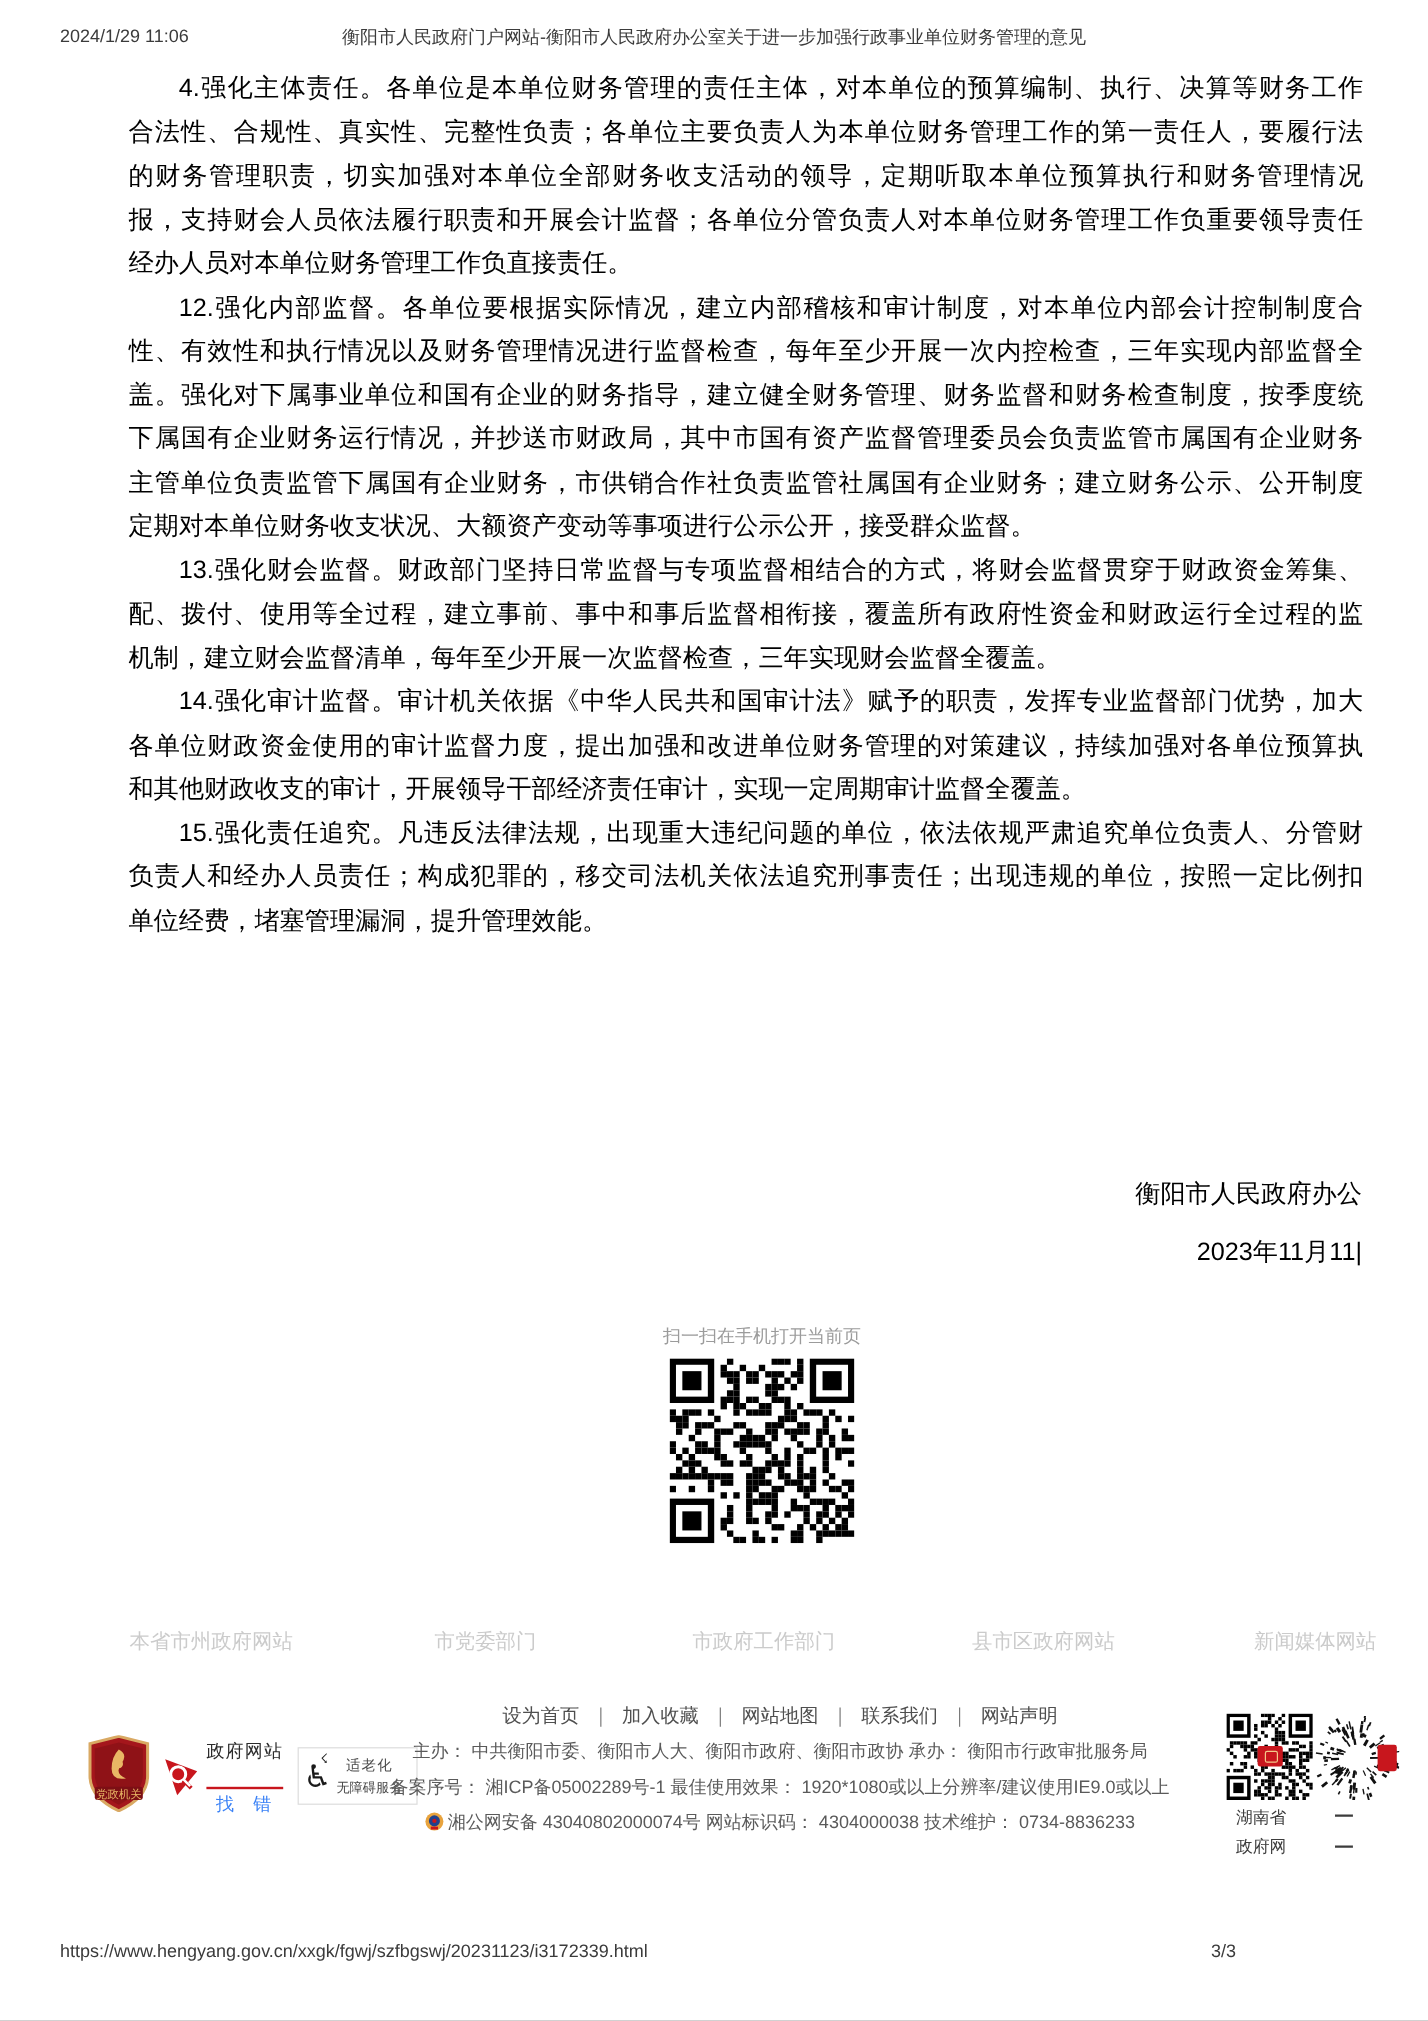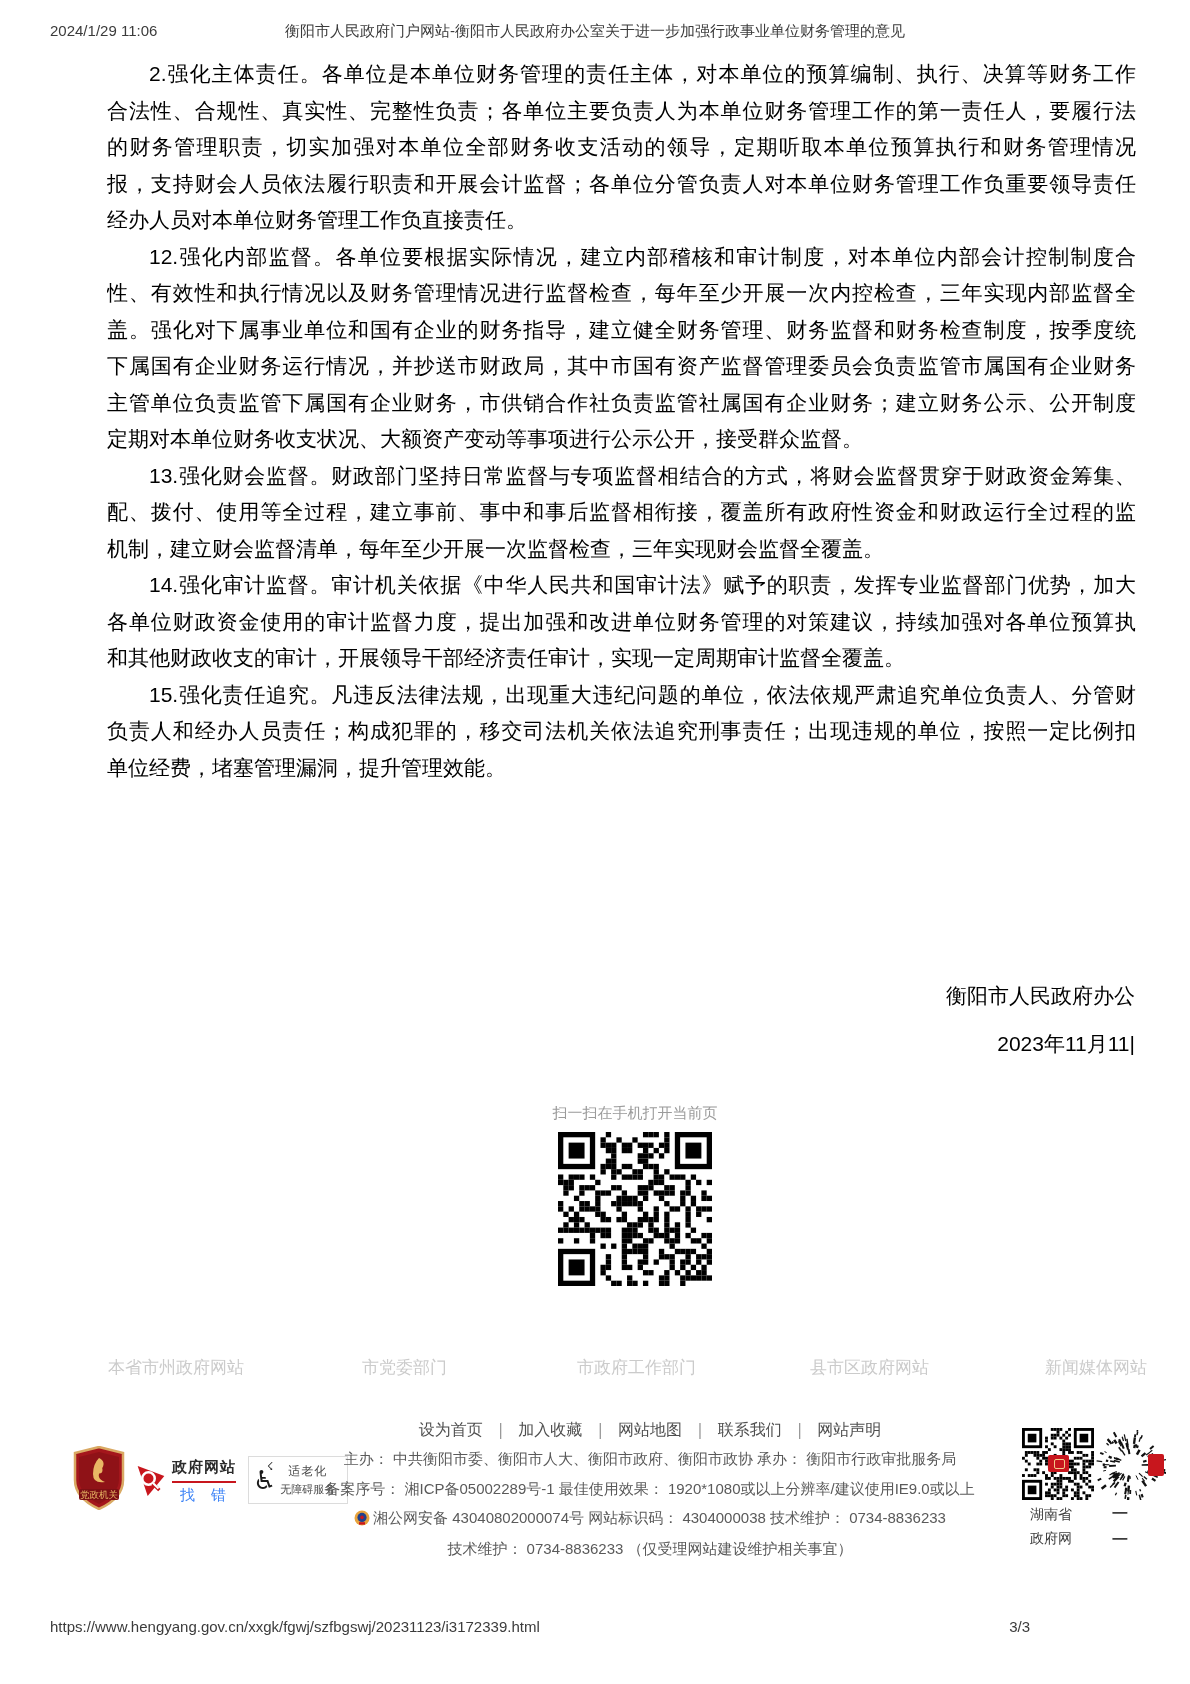--- a/index.html
+++ b/index.html
@@ -30,21 +30,21 @@
   #signature .sig-line{margin-bottom:12px;white-space:nowrap;}
   
   #qr-caption{position:absolute;left:450px;top:1104px;width:370px;text-align:center;font-size:15px;color:#9b9b9b;}
   #qr-main{position:absolute;left:558px;top:1132px;width:154px;height:154px;}
   
   .site-col{position:absolute;top:1356px;font-size:17px;color:#cbcbcb;white-space:nowrap;cursor:pointer;}
   
   #badge-party{position:absolute;left:71px;top:1446px;width:56px;height:64px;}
   #badge-finderror{position:absolute;left:136px;top:1458px;width:100px;height:46px;display:flex;align-items:center;}
   #fe-text{margin-left:6px;text-align:center;}
-  #fe-top{font-size:15px;color:#2b2b2b;letter-spacing:1px;border-bottom:2px solid #c8161d;padding-bottom:4px;white-space:nowrap;font-weight:bold;}
+  #fe-top{font-size:15px;color:#2b2b2b;letter-spacing:1px;border-bottom:2px solid #c8161d;padding-bottom:20px;white-space:nowrap;}
   #fe-bottom{font-size:15px;color:#3b82f6;letter-spacing:6px;margin-top:3px;white-space:nowrap;text-indent:4px;}
   #badge-access{position:absolute;left:248px;top:1456px;width:100px;height:48px;border:1px solid #dcdcdc;display:flex;align-items:center;padding:2px 4px;background:#fff;}
   #access-icon{font-size:26px;color:#1a1a1a;line-height:1;position:relative;}
   #access-wifi{position:absolute;left:14px;top:-6px;font-size:11px;color:#1a1a1a;transform:rotate(0deg);}
   #access-text{margin-left:4px;color:#4a4a4a;text-align:center;}
   #access-text .l1{font-size:12px;letter-spacing:1px;}
   #access-text .l2{font-size:11px;margin-top:2px;white-space:nowrap;}
   
   .foot-line{position:absolute;left:300px;width:700px;text-align:center;color:#5a5a5a;font-size:15px;white-space:nowrap;}
   #foot-nav{top:1420px;font-size:16px;color:#4f4f4f;}
@@ -69,21 +69,21 @@
 </head>
 <body>
 
 <div id="page">
 
   <div id="print-datetime" class="print-meta">2024/1/29 11:06</div>
   <div id="print-title" class="print-meta">衡阳市人民政府门户网站-衡阳市人民政府办公室关于进一步加强行政事业单位财务管理的意见</div>
 
   <div id="doc-body">
       <div class="para">
-        <div class="doc-line first">2.强化主体责任。各单位是本单位财务管理的责任主体，对本单位的预算编制、执行、决算等财务工作</div>
+        <div class="doc-line first">4.强化主体责任。各单位是本单位财务管理的责任主体，对本单位的预算编制、执行、决算等财务工作</div>
         <div class="doc-line">合法性、合规性、真实性、完整性负责；各单位主要负责人为本单位财务管理工作的第一责任人，要履行法</div>
         <div class="doc-line">的财务管理职责，切实加强对本单位全部财务收支活动的领导，定期听取本单位预算执行和财务管理情况</div>
         <div class="doc-line">报，支持财会人员依法履行职责和开展会计监督；各单位分管负责人对本单位财务管理工作负重要领导责任</div>
         <div class="doc-line last">经办人员对本单位财务管理工作负直接责任。</div>
       </div>
       <div class="para">
         <div class="doc-line first">12.强化内部监督。各单位要根据实际情况，建立内部稽核和审计制度，对本单位内部会计控制制度合</div>
         <div class="doc-line">性、有效性和执行情况以及财务管理情况进行监督检查，每年至少开展一次内控检查，三年实现内部监督全</div>
         <div class="doc-line">盖。强化对下属事业单位和国有企业的财务指导，建立健全财务管理、财务监督和财务检查制度，按季度统</div>
         <div class="doc-line">下属国有企业财务运行情况，并抄送市财政局，其中市国有资产监督管理委员会负责监管市属国有企业财务</div>
@@ -469,21 +469,20 @@
   <div id="foot-security" class="foot-line">
     <span class="badge-ico">
       <svg width="16" height="16" viewBox="0 0 16 16">
         <circle cx="8" cy="8" r="7.5" fill="#e8a33d"></circle>
         <circle cx="8" cy="7.4" r="4.6" fill="#20418c"></circle>
         <circle cx="8" cy="7.4" r="1.8" fill="#c8161d"></circle>
         <rect x="5" y="12.2" width="6" height="2.4" fill="#c8161d"></rect>
       </svg>
     </span><span>湘公网安备 43040802000074号 网站标识码： 4304000038 技术维护： 0734-8836233</span>
   </div>
-  <div id="foot-maint" class="foot-line">技术维护： 0734-8836233 （仅受理网站建设维护相关事宜）</div>
 
   <div id="qr-hunan"><svg width="72" height="72" viewBox="0 0 72 72">
         <rect x="28.80" y="0.00" width="2.88" height="2.88" fill="#000"></rect>
         <rect x="31.68" y="0.00" width="2.88" height="2.88" fill="#000"></rect>
         <rect x="34.56" y="0.00" width="2.88" height="2.88" fill="#000"></rect>
         <rect x="37.44" y="0.00" width="2.88" height="2.88" fill="#000"></rect>
         <rect x="46.08" y="0.00" width="2.88" height="2.88" fill="#000"></rect>
         <rect x="34.56" y="2.88" width="2.88" height="2.88" fill="#000"></rect>
         <rect x="43.20" y="2.88" width="2.88" height="2.88" fill="#000"></rect>
         <rect x="28.80" y="5.76" width="2.88" height="2.88" fill="#000"></rect>

